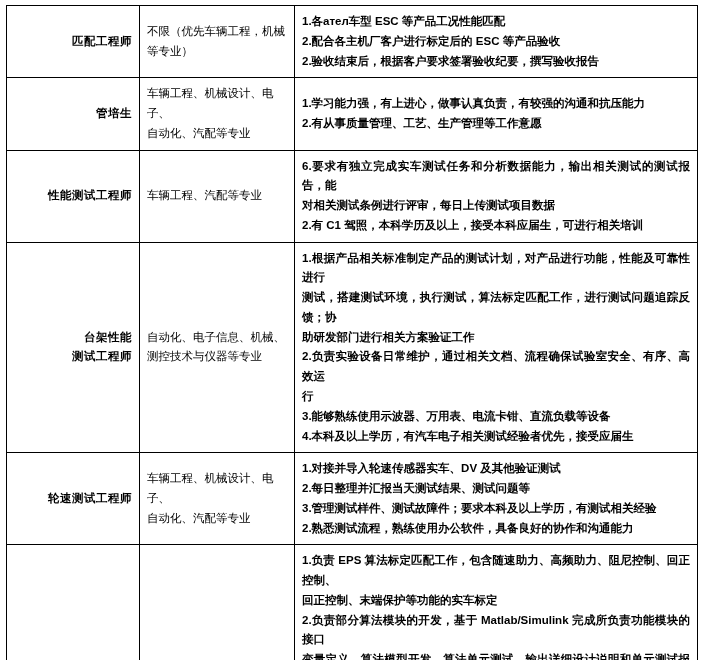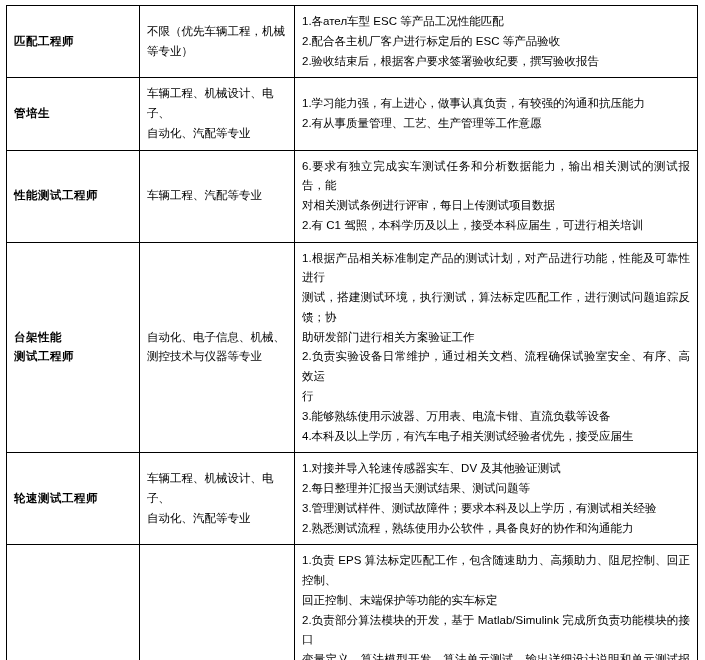--- a/index.html
+++ b/index.html
@@ -30,36 +30,37 @@
   }
   table.job-table td {
     border: 1px solid #000000;
     vertical-align: middle;
     padding: 6px 7px;
     font-size: 11.5px;
     line-height: 1.72;
   }
   td.col-title {
     width: 118px;
-    text-align: left;
+    text-align: right;
     font-weight: bold;
     font-size: 13px;
     letter-spacing: 0.5px;
     line-height: 1.9;
   }
   td.col-major {
     width: 140px;
     text-align: left;
     vertical-align: middle;
     font-size: 11.5px;
     line-height: 1.78;
   }
   td.col-duty {
     text-align: left;
     vertical-align: middle;
+    font-weight: bold;
   }
   .duty-line {
     display: block;
     text-align: justify;
     text-justify: inter-ideograph;
   }
   .title-line {
     display: block;
   }
   .major-line {

